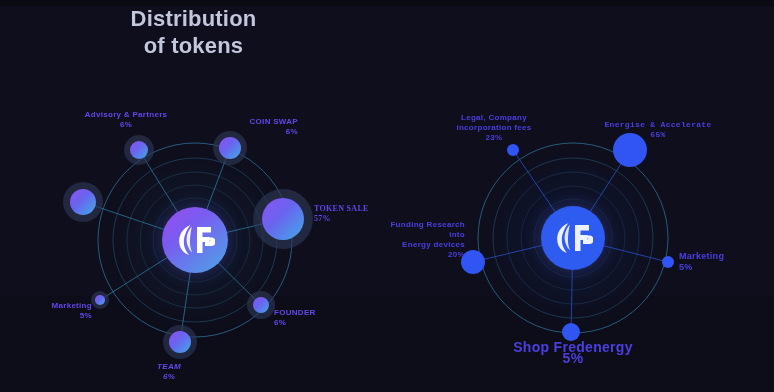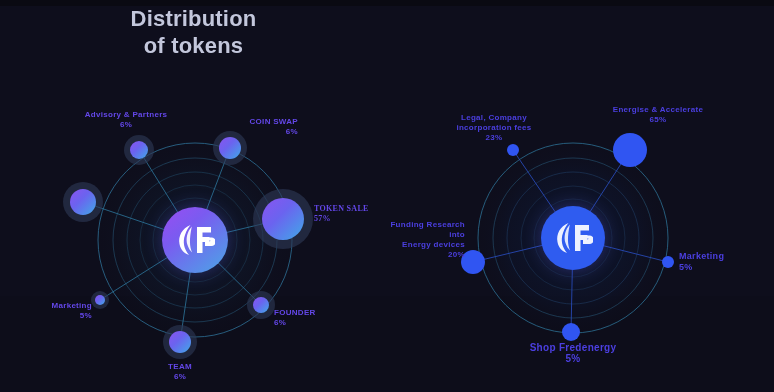--- a/index.html
+++ b/index.html
@@ -164,21 +164,21 @@
       </div>
 
       <div class="lbl c" style="left:126px;top:110px;width:96px;">Advisory &amp; Partners
 6%</div>
       <div class="lbl c" style="left:250px;top:117px;width:96px;text-align:right;">COIN SWAP
 6%</div>
       <div class="lbl r" style="left:314px;top:204px;width:70px;font-family:Liberation Serif, serif;">TOKEN SALE
 57%</div>
       <div class="lbl r" style="left:274px;top:308px;width:70px;">FOUNDER
 6%</div>
-      <div class="lbl c" style="left:180px;top:362px;width:90px;">TEAM
+      <div class="lbl c" style="left:169px;top:362px;width:90px;font-style:italic;">TEAM
 6%</div>
       <div class="lbl l" style="left:92px;top:301px;width:80px;">Marketing
 5%</div>
 
     </div>
   </div>
 
   <div class="panel right">
 
 
@@ -236,25 +236,25 @@
         <div class="dot" style="width:12px;height:12px;"></div>
       </div>
       <div class="node flat" style="left:184px;top:332px;width:18px;height:18px;">
         <div class="halo" style="width:18px;height:18px;"></div>
         <div class="dot" style="width:18px;height:18px;"></div>
       </div>
 
       <div class="lbl right-chart c" style="left:107px;top:113px;width:112px;">Legal, Company
 incorporation fees
 23%</div>
-      <div class="lbl right-chart c" style="left:271px;top:105px;width:124px;">Energise &amp; Accelerate
+      <div class="lbl right-chart c" style="left:271px;top:120px;width:124px;font-family:Liberation Mono, monospace;">Energise &amp; Accelerate
 65%</div>
       <div class="lbl right-chart r" style="left:292px;top:251px;width:80px;font-size:9px;line-height:11px;">Marketing
 5%</div>
-      <div class="lbl right-chart c" style="left:186px;top:342px;width:130px;font-size:10px;line-height:11px;">Shop Fredenergy
+      <div class="lbl right-chart c" style="left:186px;top:342px;width:130px;font-size:14px;line-height:11px;">Shop Fredenergy
 5%</div>
       <div class="lbl right-chart l" style="left:78px;top:220px;width:90px;">Funding Research
 into
 Energy devices
 20%</div>
 
     </div>
   </div>
 
 </div>

